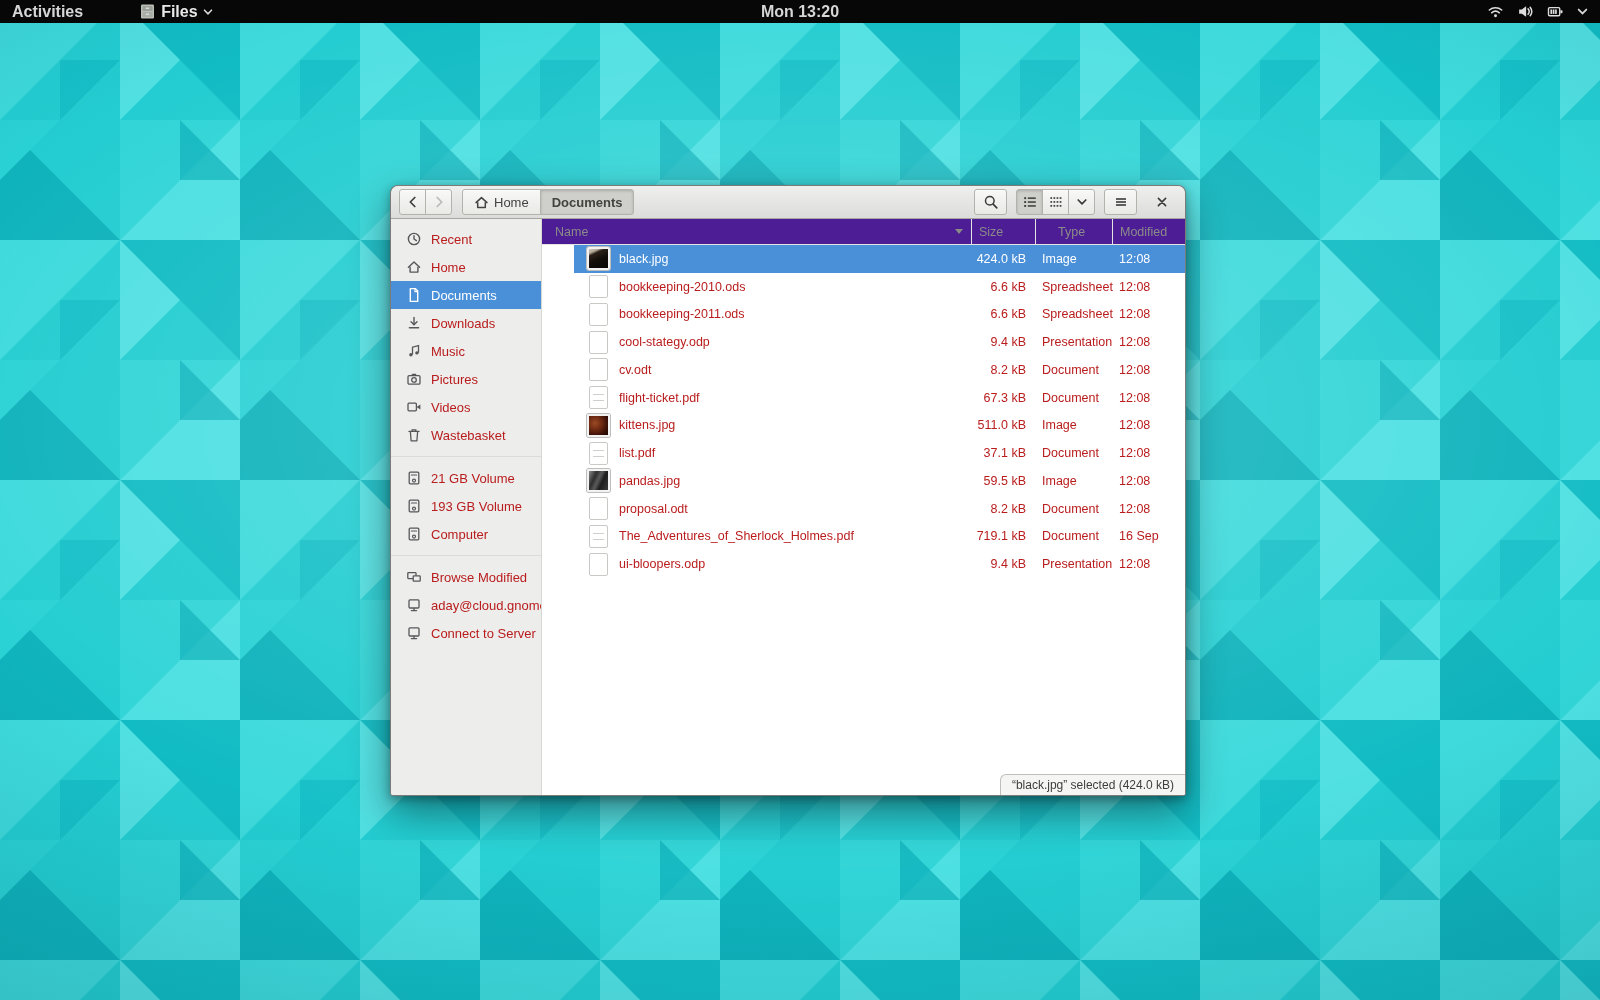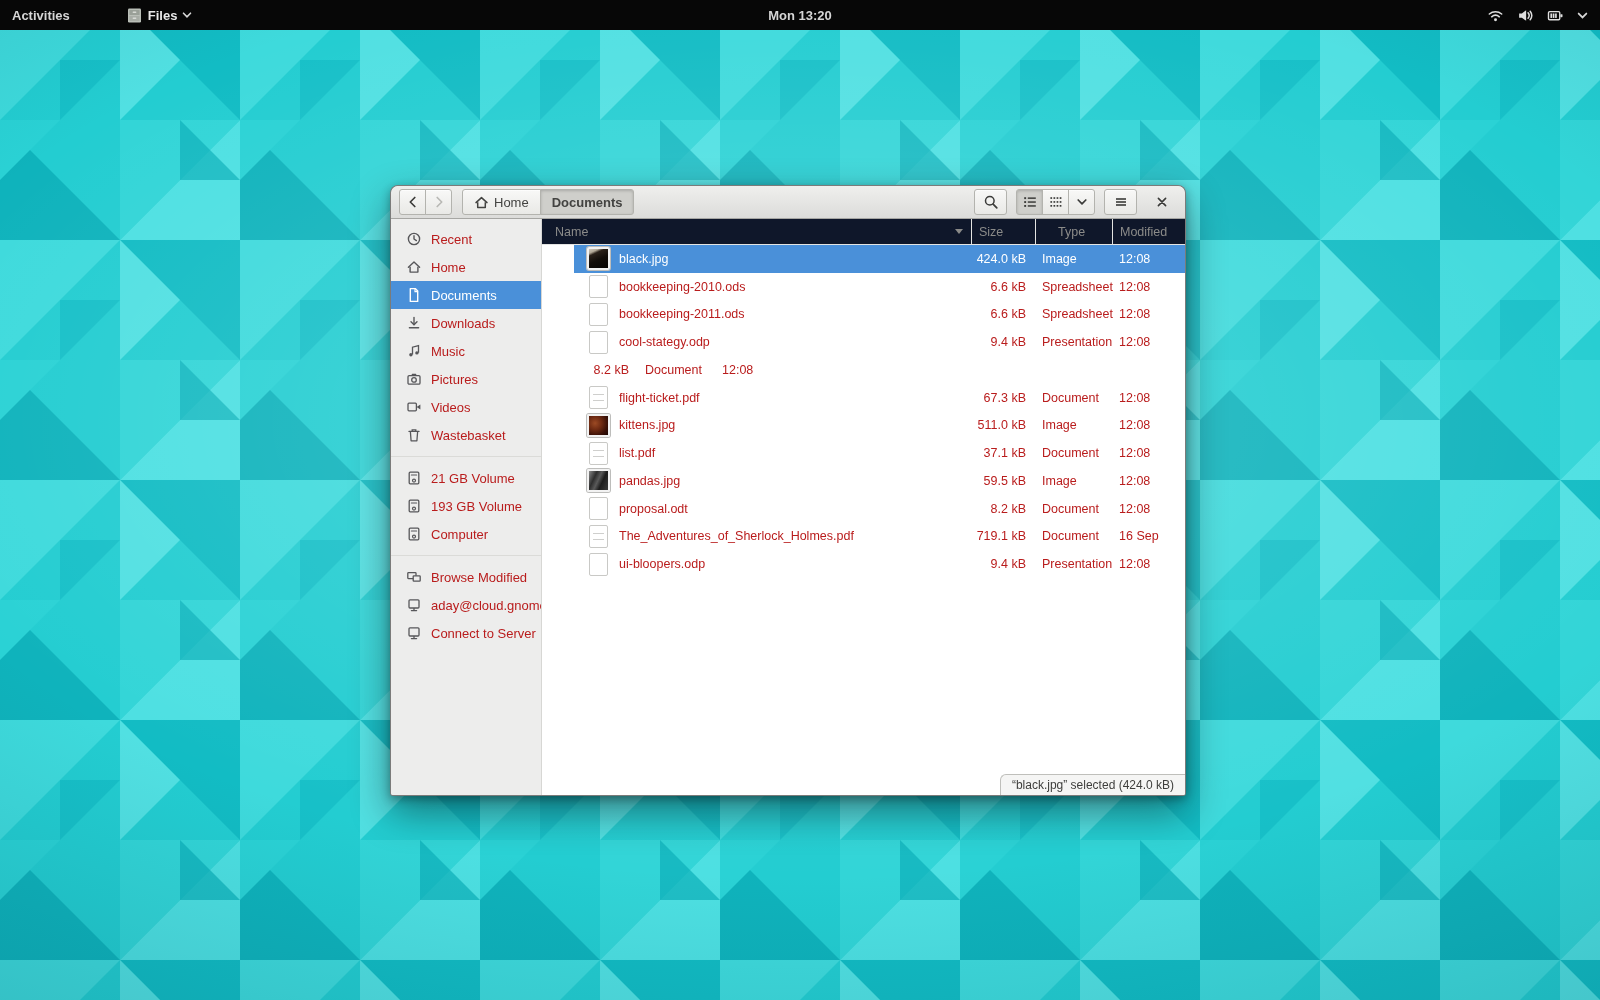--- a/index.html
+++ b/index.html
@@ -5,22 +5,22 @@
   * { margin:0; padding:0; box-sizing:border-box; }
   html,body { width:1600px; height:1000px; overflow:hidden; }
   body { font-family:"Liberation Sans", sans-serif; }
 
   .desktop { position:relative; width:1600px; height:1000px; overflow:hidden; background:#23cdd1; }
   .wallpaper { position:absolute; inset:0; display:block; }
   .wall-shade { position:absolute; inset:0;
     background:radial-gradient(120% 95% at 50% 42%, rgba(255,255,255,.20) 0%, rgba(255,255,255,0) 48%, rgba(0,55,75,.30) 100%); }
 
   
-  .topbar { position:absolute; top:0; left:0; right:0; height:30px; background:#070707;
-    display:flex; align-items:center; color:#d6d6d6; font-size:13px; font-weight:bold; z-index:50; }
+  .topbar { position:absolute; top:0; left:0; right:0; height:23px; background:#070707;
+    display:flex; align-items:center; color:#d6d6d6; font-size:16px; font-weight:bold; z-index:50; }
   .tb-activities { padding:0 12px; height:100%; display:flex; align-items:center; cursor:default; }
   .tb-appmenu { margin-left:36px; height:100%; display:flex; align-items:center; gap:5px; padding:0 8px; color:#e8e8e8; }
   .tb-clock { position:absolute; left:50%; transform:translateX(-50%); display:flex; align-items:center; height:100%; }
   .tb-right { margin-left:auto; display:flex; align-items:center; gap:13px; padding-right:12px; height:100%; }
   .tb-ico { display:block; }
 
   
   .window { position:absolute; left:390px; top:185px; width:796px; height:611px;
     border-radius:8px 8px 3px 3px; box-shadow:0 3px 10px rgba(0,0,0,.32), 0 16px 38px rgba(0,10,15,.45);
     border:1px solid rgba(30,30,30,.55); display:flex; flex-direction:column; overflow:hidden; background:#ededec; }
@@ -47,21 +47,21 @@
   
   .sidebar { width:151px; flex:0 0 151px; background:#ededec; border-right:1px solid #d7d7d4; padding-top:6px; overflow:hidden; }
   .side-item { height:28px; display:flex; align-items:center; gap:9px; padding-left:15px; font-size:13px; color:#b91c1c; cursor:default; }
   .side-item .si { color:#57575a; flex:0 0 16px; }
   .side-item.selected { background:#4a90d9; color:#ffffff; }
   .side-item.selected .si { color:#ffffff; }
   .side-sep { height:1px; background:#dbdbd8; margin:7px 0; }
 
   
   .main { flex:1; background:#ffffff; display:flex; flex-direction:column; position:relative; min-width:0; }
-  .list-header { height:26px; flex:0 0 26px; display:flex; align-items:center; background:#0f172a;
+  .list-header { height:26px; flex:0 0 26px; display:flex; align-items:center; background:#4c1d95;
     border-bottom:1px solid #e4e4e2; font-size:12.5px; color:#8b8b89; }
   .hcell { display:flex; align-items:center; height:100%; }
   .hcell.name { flex:1; padding-left:13px; }
   .hcell.size { width:64px; border-left:1px solid #e4e4e2; padding-left:7px; }
   .hcell.type { width:77px; border-left:1px solid #e4e4e2; padding-left:22px; }
   .hcell.modified { width:73px; border-left:1px solid #e4e4e2; padding-left:7px; }
   .sort-arrow { margin-left:auto; margin-right:8px; width:0; height:0;
     border-left:4px solid transparent; border-right:4px solid transparent; border-top:5px solid #8a8a88; }
 
   .rows { flex:1; overflow:hidden;margin-left:32px; }
@@ -415,20 +415,24 @@
               <div class="cell-name">
                 <span class="ficon page"></span>
                 <span>cool-stategy.odp</span>
               </div>
               <div class="cell-size">9.4 kB</div>
               <div class="cell-type">Presentation</div>
               <div class="cell-mod">12:08</div>
             </div>
 
             <div class="row">
+              <div class="cell-name">
+                <span class="ficon page"></span>
+                <span>cv.odt</span>
+              </div>
               <div class="cell-size">8.2 kB</div>
               <div class="cell-type">Document</div>
               <div class="cell-mod">12:08</div>
             </div>
 
             <div class="row">
               <div class="cell-name">
                 <span class="ficon page-lines"></span>
                 <span>flight-ticket.pdf</span>
               </div>

